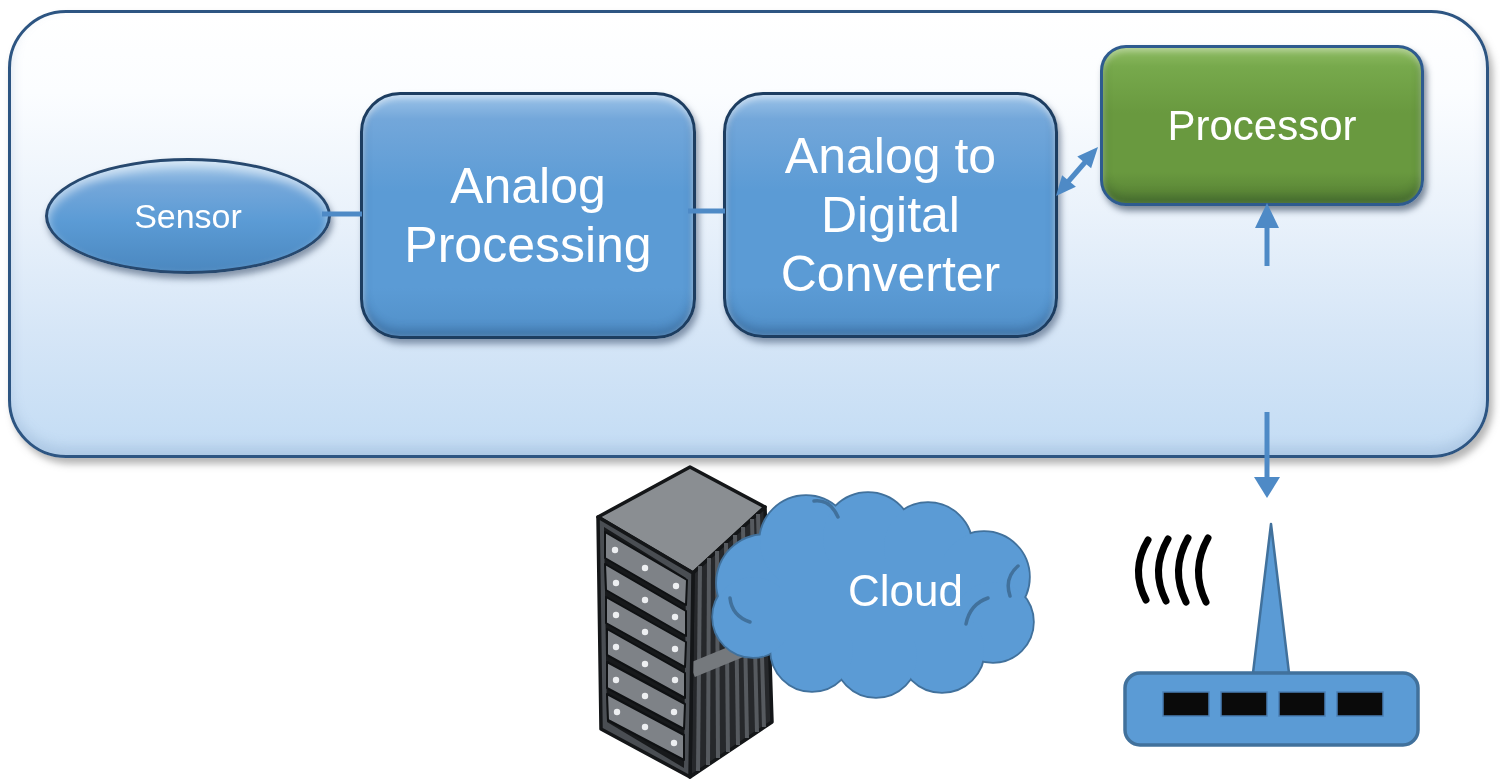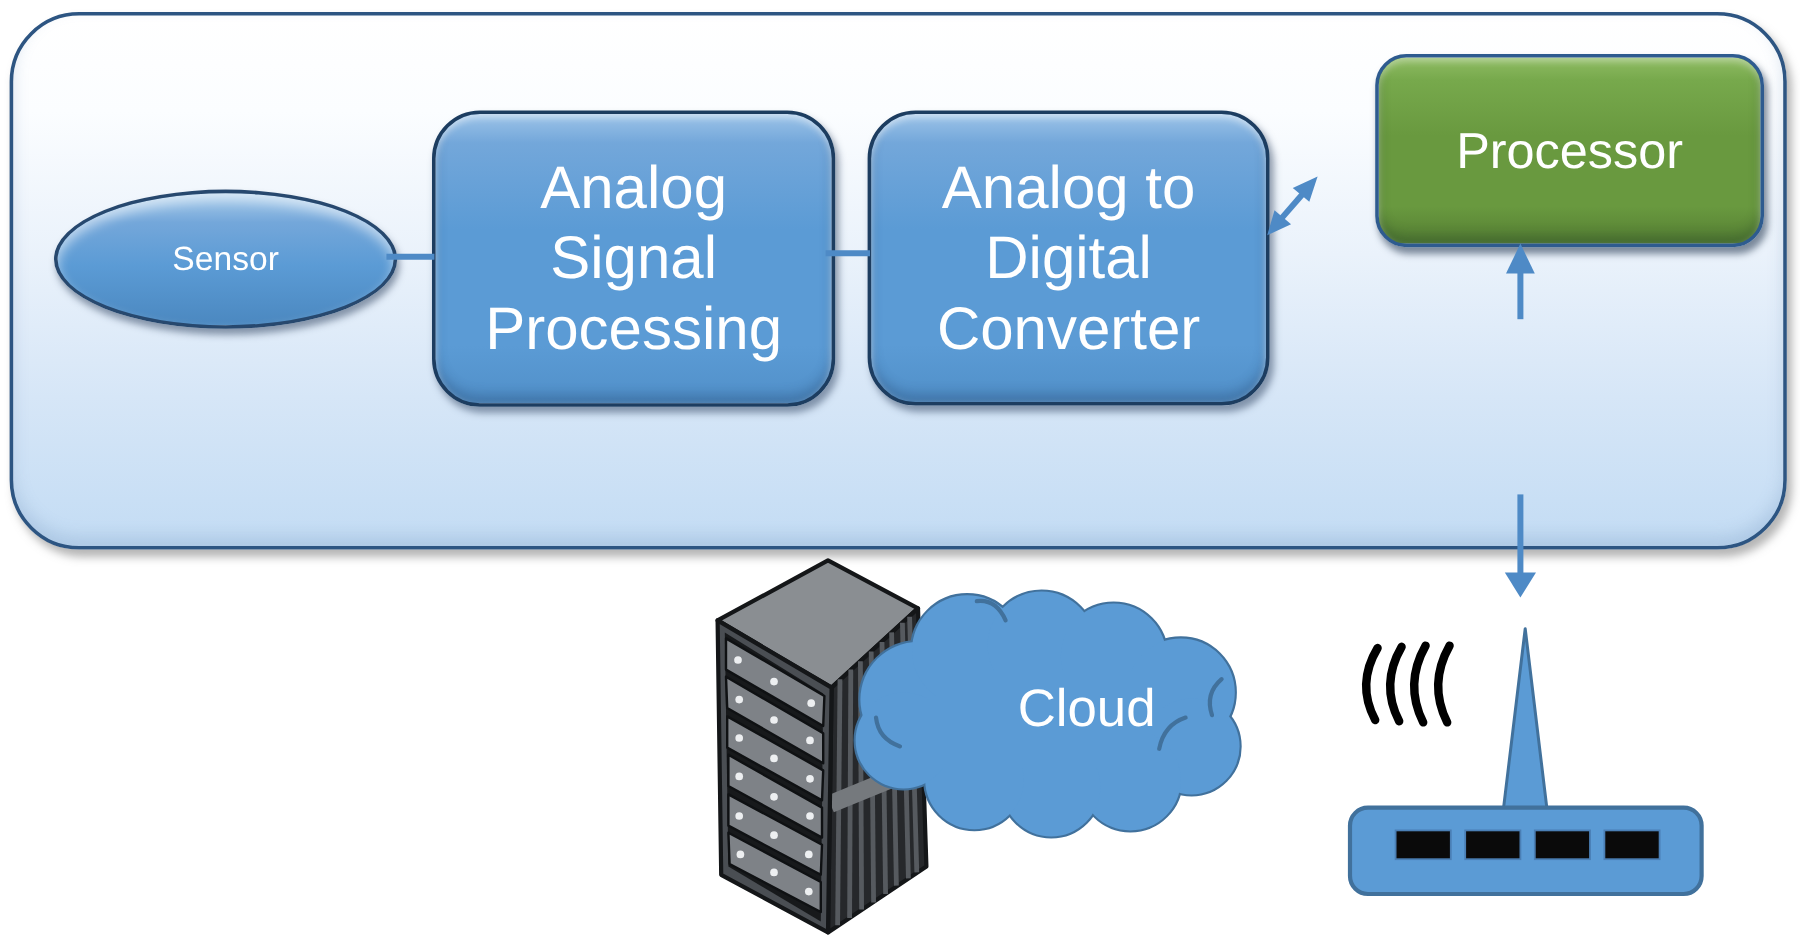--- a/index.html
+++ b/index.html
@@ -29,46 +29,45 @@
     border:3px solid #2e5b8f;border-radius:26px;
     background:linear-gradient(180deg,#8fbc63 0%,#77a94c 12%,#69993f 42%,#69993f 80%,#557f33 100%);
     box-shadow:3px 5px 6px rgba(30,50,75,.55), inset 0 3px 6px rgba(255,255,255,.40), inset 0 -7px 10px rgba(25,55,35,.28);
     font-size:42px;
   }
   .sensor{
     left:45px;top:158px;width:280px;height:110px;border-radius:50%;
     border:3px solid #27486e;
     background:linear-gradient(180deg,#aacdeb 0%,#74a7da 22%,#5b9bd5 55%,#4b88c0 100%);
     box-shadow:2px 5px 6px rgba(40,60,90,.5), inset 0 6px 10px rgba(255,255,255,.55);
-    font-size:28px;
+    font-size:34px;
   }
   .asp{left:360px;top:92px;width:330px;height:241px;}
   .adc{left:723px;top:92px;width:329px;height:240px;}
-  .processor{left:1100px;top:45px;width:318px;height:155px;margin-left:46px;}
+  .processor{left:1100px;top:45px;width:318px;height:155px;}
   .radio{left:1100px;top:267px;width:318px;height:143px;}
   .cloud-label{
     position:absolute;left:763px;top:566px;width:200px;text-align:right;
     color:#ffffff;font-size:44px;z-index:6;
   }
   .overlay{position:absolute;left:0;top:0;z-index:5;pointer-events:none;}
 </style>
 </head>
 <body>
 
 <div class="stage">
 
   <div class="enclosure"></div>
 
   <div class="shape sensor">
     <span>Sensor</span>
   </div>
 
   <div class="shape blue-box asp">
     <div>Analog</div>
-    <div>Signal</div>
     <div>Processing</div>
   </div>
 
   <div class="shape blue-box adc">
     <div>Analog to</div>
     <div>Digital</div>
     <div>Converter</div>
   </div>
 
   <div class="shape green-box processor">

